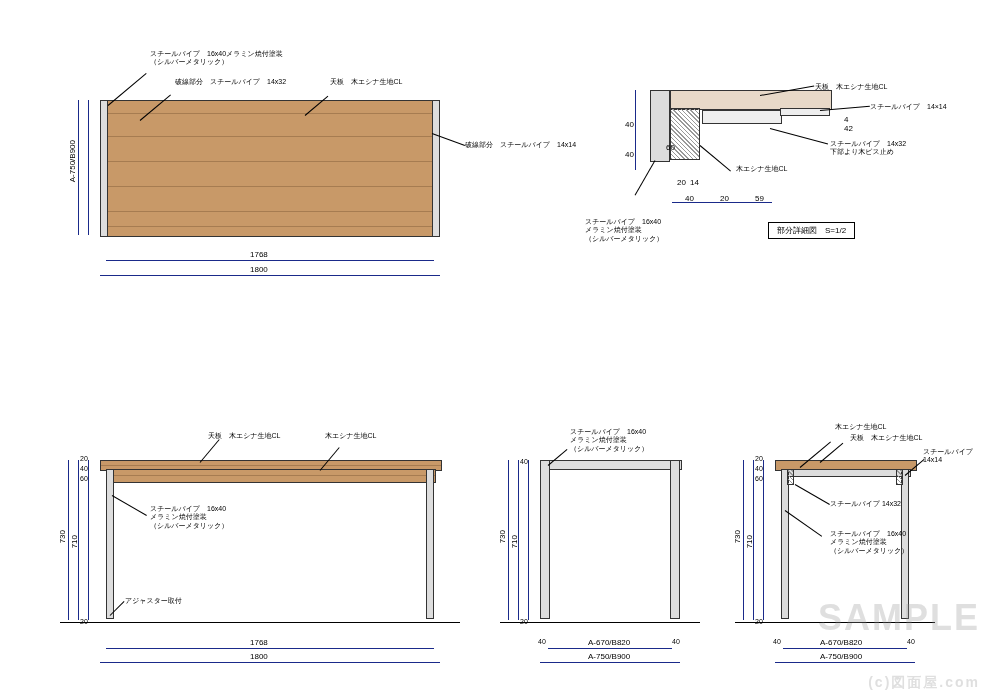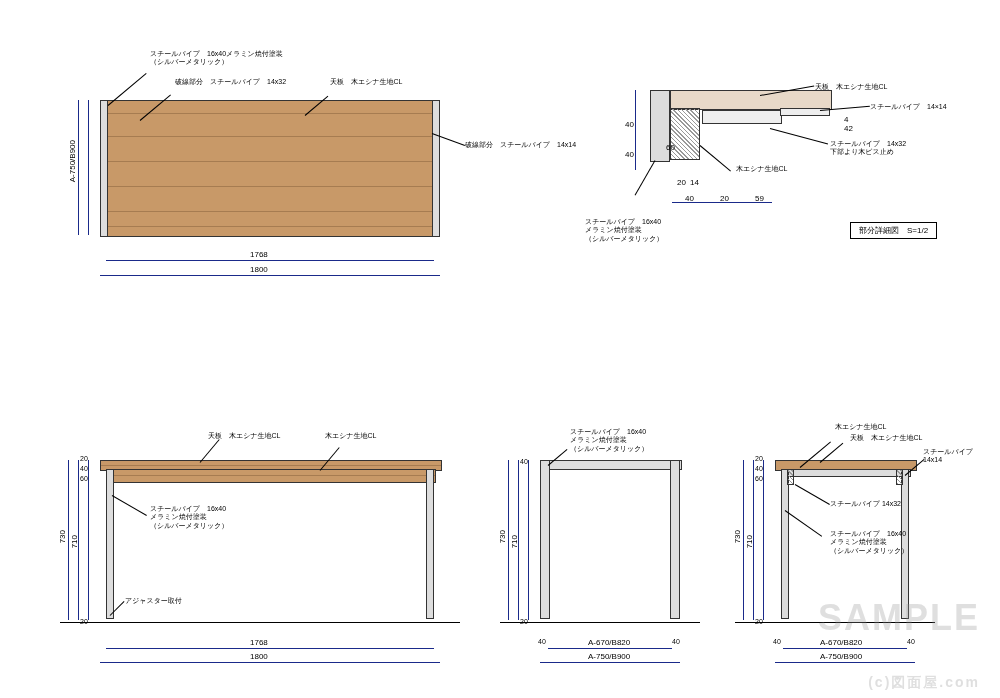--- a/index.html
+++ b/index.html
@@ -167,21 +167,21 @@
 <div class="dim-text" style="left:690px; top:178px;">14</div>
 <div class="dim-text" style="left:685px; top:194px;">40</div>
 <div class="dim-text" style="left:720px; top:194px;">20</div>
 <div class="dim-text" style="left:755px; top:194px;">59</div>
 <div class="dim-text" style="left:844px; top:115px;">4</div>
 <div class="dim-text" style="left:844px; top:124px;">42</div>
 
 <div class="dim-line dim-h" style="left:672px; top:202px; width:100px;"></div>
 <div class="dim-line dim-v" style="left:635px; top:90px; height:80px;"></div>
 
-<div class="detail-box" style="left:850px; top:222px;">部分詳細図　S=1/2</div>
+<div class="detail-box" style="left:768px; top:222px;">部分詳細図　S=1/2</div>
 
 <div class="drawing" style="left:100px; top:460px; width:340px; height:160px;">
   <div class="wood" style="position:absolute; left:0; top:0; width:340px; height:9px;">
     <div class="grain" style="top:4px; left:0; width:100%;"></div>
   </div>
   <div class="wood" style="position:absolute; left:6px; top:9px; width:328px; height:12px;">
     <div class="grain" style="top:5px; left:0; width:100%;"></div>
   </div>
   <div class="steel" style="position:absolute; left:6px; top:9px; width:6px; height:148px;"></div>
   <div class="steel" style="position:absolute; right:6px; top:9px; width:6px; height:148px;"></div>

